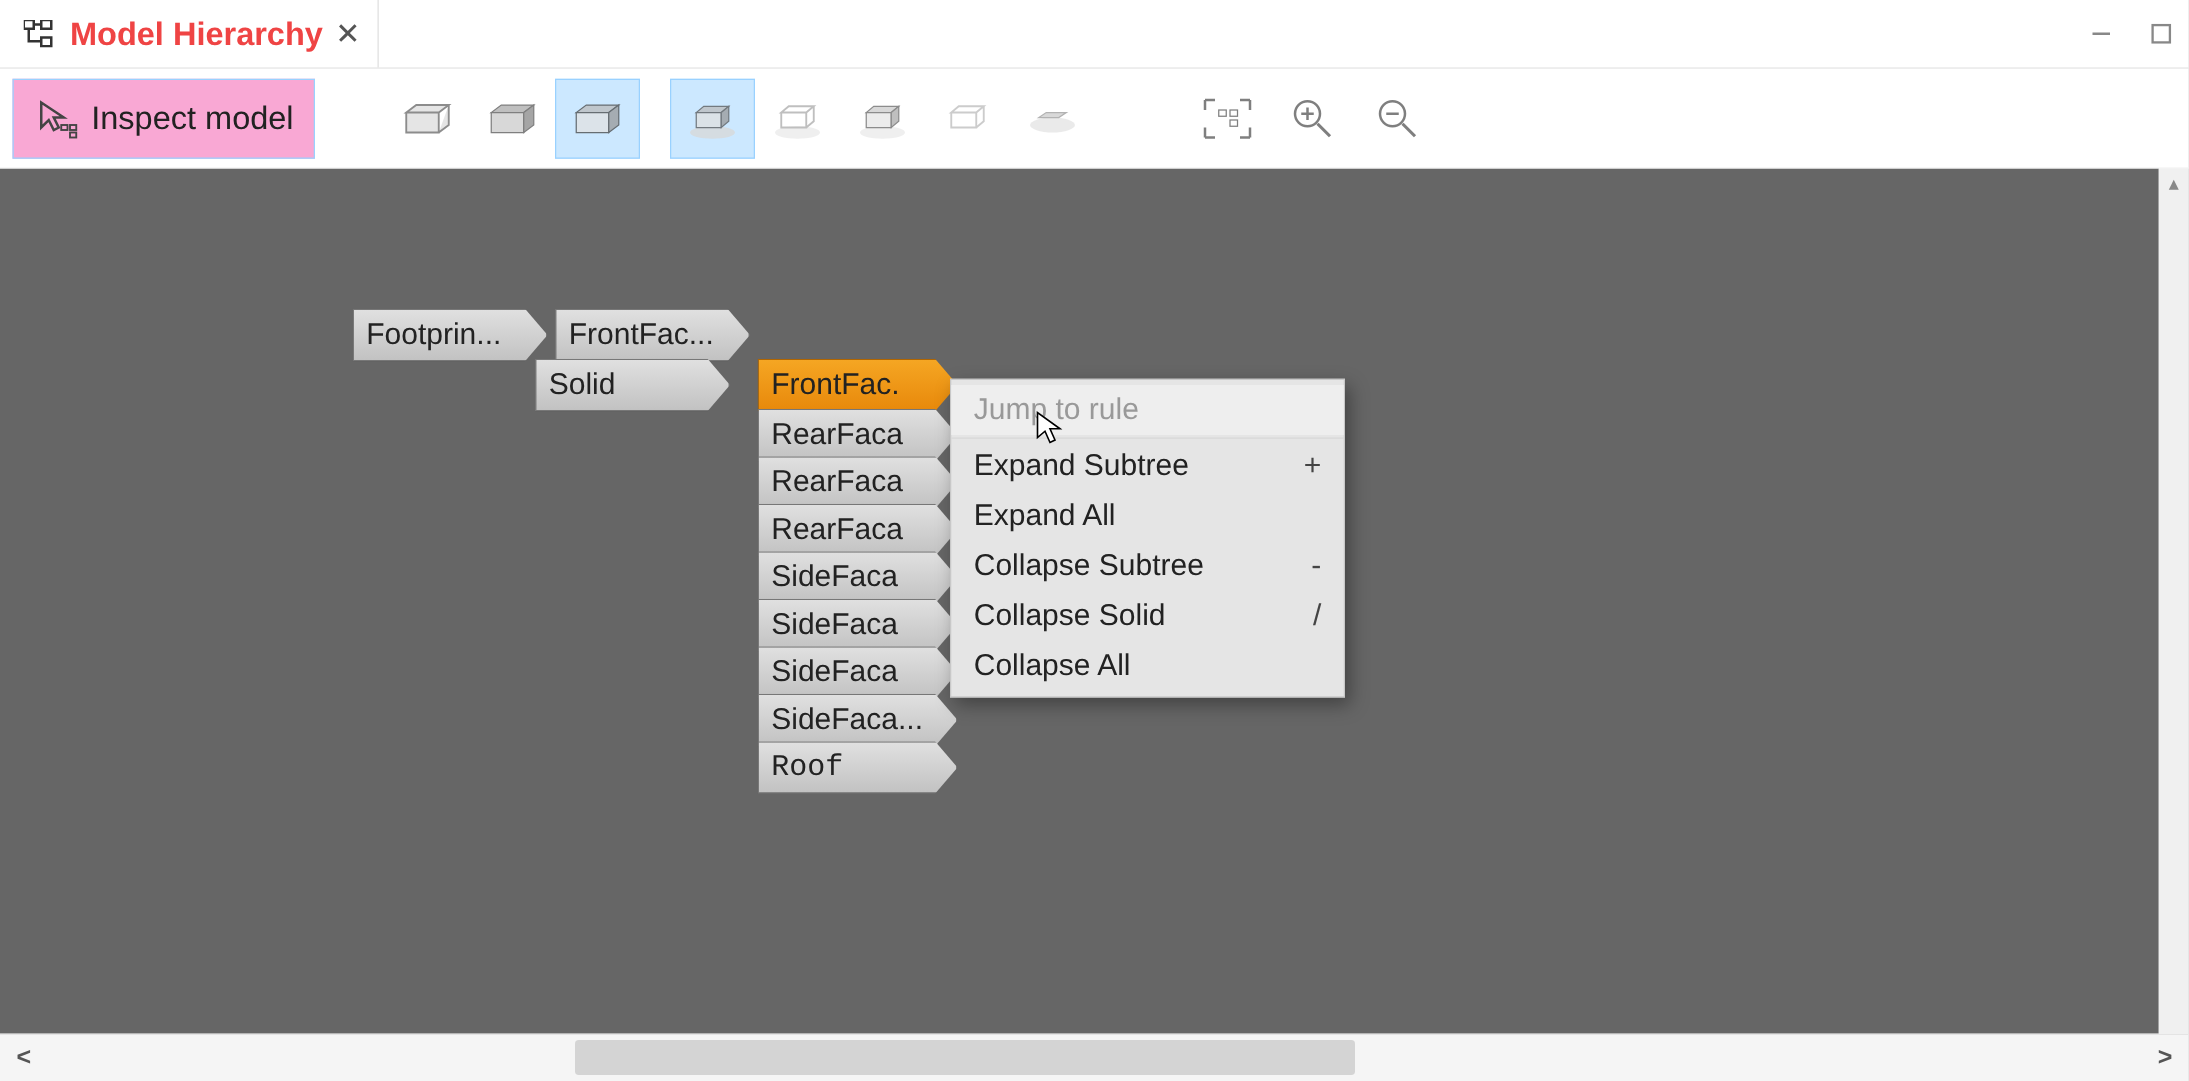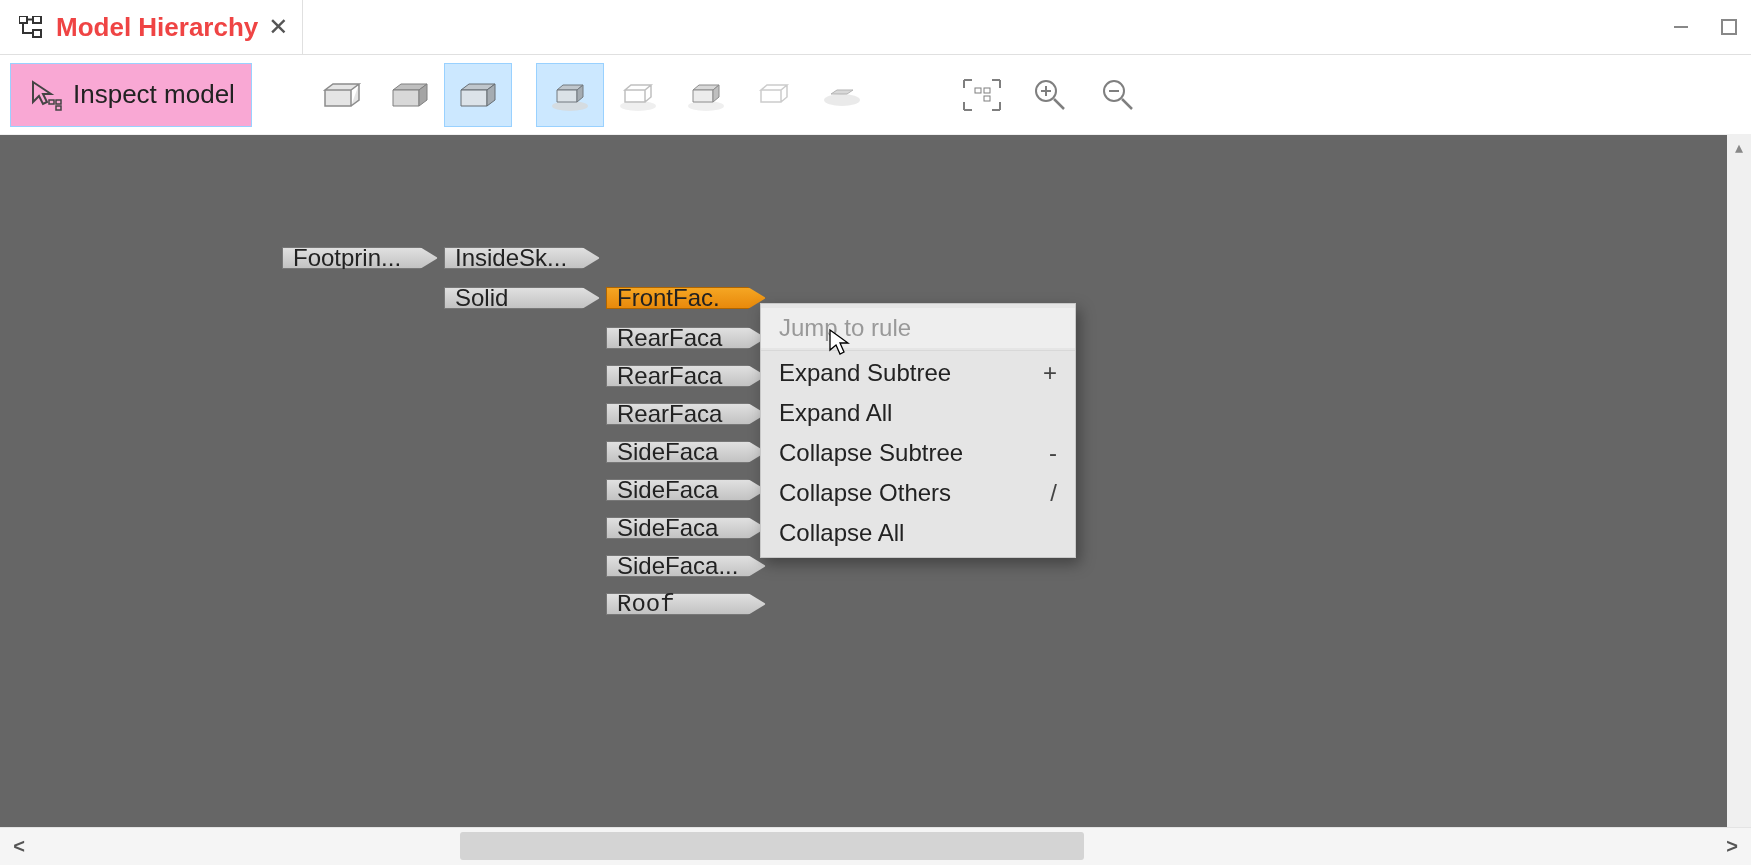--- a/index.html
+++ b/index.html
@@ -24,21 +24,21 @@
 .tool-btn { width: 68px; height: 64px; display: flex; align-items: center; justify-content: center; border: 1px solid transparent; }
 .tool-btn.active { background: #cce8ff; border-color: #99d1ff; }
 .tool-btn svg { opacity: 0.75; }
 
 
 .canvas { position: absolute; top: 135px; left: 0; right: 24px; bottom: 38px; background: #666666; overflow: hidden; }
 
 
 .node {
   position: absolute;
-  height: 22px;
+  height: 42px;
   display: flex;
   align-items: center;
   padding: 0 22px 0 10px;
   font-size: 24px;
   color: #222;
   background: linear-gradient(to bottom, #e0e0e0, #c2c2c2);
   border: 1px solid #777;
   clip-path: polygon(0 0, calc(100% - 18px) 0, 100% 50%, calc(100% - 18px) 100%, 0 100%);
   box-shadow: 0 1px 1px rgba(0,0,0,.4);
   cursor: pointer;
@@ -204,22 +204,22 @@
           <circle cx="14" cy="14" r="10" fill="none" stroke="#555" stroke-width="2"></circle>
           <line x1="22" y1="22" x2="32" y2="32" stroke="#555" stroke-width="2.5"></line>
           <line x1="9" y1="14" x2="19" y2="14" stroke="#555" stroke-width="2"></line>
         </svg>
     </div>
   </div>
 </div>
 
 <div class="canvas" id="canvas">
     <div class="node" style="left: 282px; top: 112px; width: 156px;">Footprin...</div>
-    <div class="node" style="left: 444px; top: 112px; width: 156px;">InsideSk...</div>
-    <div class="node" style="left: 444px; top: 152px; width: 156px;">Solid</div>
+    <div class="node" style="left: 444px; top: 112px; width: 156px;">FrontFac...</div>
+    <div class="node" style="left: 428px; top: 152px; width: 156px;">Solid</div>
     <div class="node sel" style="left: 606px; top: 152px; width: 160px;">FrontFac.</div>
     <div class="node" style="left: 606px; top: 192px; width: 160px;">RearFaca</div>
     <div class="node" style="left: 606px; top: 230px; width: 160px;">RearFaca</div>
     <div class="node" style="left: 606px; top: 268px; width: 160px;">RearFaca</div>
     <div class="node" style="left: 606px; top: 306px; width: 160px;">SideFaca</div>
     <div class="node" style="left: 606px; top: 344px; width: 160px;">SideFaca</div>
     <div class="node" style="left: 606px; top: 382px; width: 160px;">SideFaca</div>
     <div class="node" style="left: 606px; top: 420px; width: 160px;">SideFaca...</div>
     <div class="node" style="left: 606px; top: 458px; width: 160px; font-family: Liberation Mono, monospace;">Roof</div>
   </div>
@@ -249,21 +249,21 @@
     </div>
     <div class="ctx-item">
       <span>Expand All</span>
       <span class="short"></span>
     </div>
     <div class="ctx-item">
       <span>Collapse Subtree</span>
       <span class="short">-</span>
     </div>
     <div class="ctx-item">
-      <span>Collapse Others</span>
+      <span>Collapse Solid</span>
       <span class="short">/</span>
     </div>
     <div class="ctx-item">
       <span>Collapse All</span>
       <span class="short"></span>
     </div>
   </div>
 
 <div class="cursor-ptr">
   <svg width="22" height="28" viewBox="0 0 22 28">

